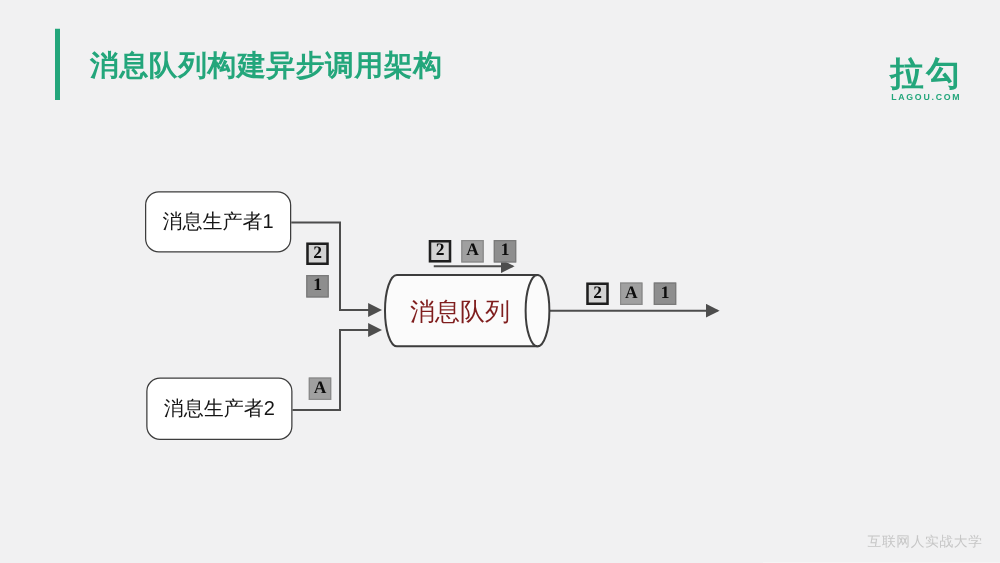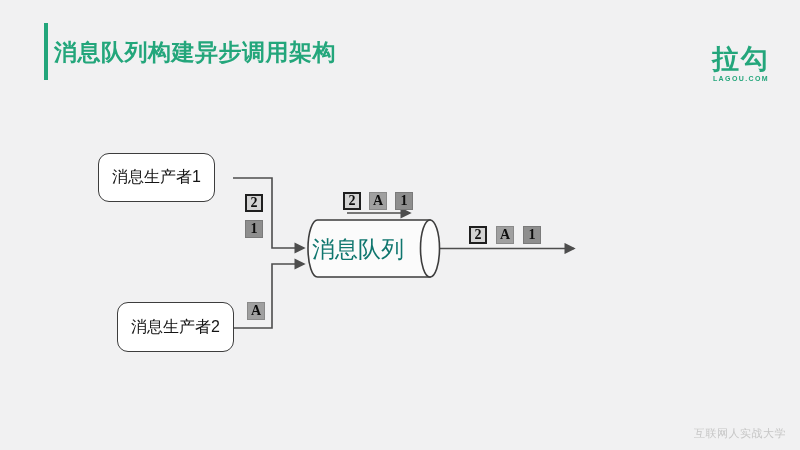--- a/index.html
+++ b/index.html
@@ -11,21 +11,21 @@
     overflow:hidden;
   }
 
   
   .accent-bar {
     position:absolute; left:44px; top:23px;
     width:4px; height:57px;
     background:#23a67b;
   }
   .page-title {
-    position:absolute; left:54px; top:37px;
+    position:absolute; left:72px; top:37px;
     font-size:23px; font-weight:bold;
     color:#23a67b;
     white-space:nowrap;
     letter-spacing:0.5px;
   }
   .logo {
     position:absolute; left:710px; top:33px;
     width:62px; text-align:center;margin-top:12px;
   }
   .logo-name {
@@ -41,27 +41,27 @@
   
   .node {
     position:absolute;
     background:#ffffff;
     border:1.6px solid #3d3d3d;
     border-radius:11px;
     display:flex; align-items:center; justify-content:center;
     font-size:16px; color:#141414;
     box-sizing:border-box;
   }
-  .node-producer1 { left:98px; top:153px; width:117px; height:49px; }
+  .node-producer1 { left:116px; top:153px; width:117px; height:49px; }
   .node-producer2 { left:117px; top:302px; width:117px; height:50px; }
   .node-consumer  { left:583px; top:222px; width:112px; height:53px; border-radius:13px; }
   .queue-label {
     position:absolute; left:312px; top:221px; width:112px; height:56px;
-    display:flex; align-items:center; 
-    font-size:23px; color:#0f766e;
+    display:flex; align-items:center; justify-content:center;
+    font-size:20px; color:#7f1d1d;
   }
 
   
   .wires { position:absolute; left:0; top:0; }
 
   
   .token {
     position:absolute;
     width:18px; height:18px;
     box-sizing:border-box;

